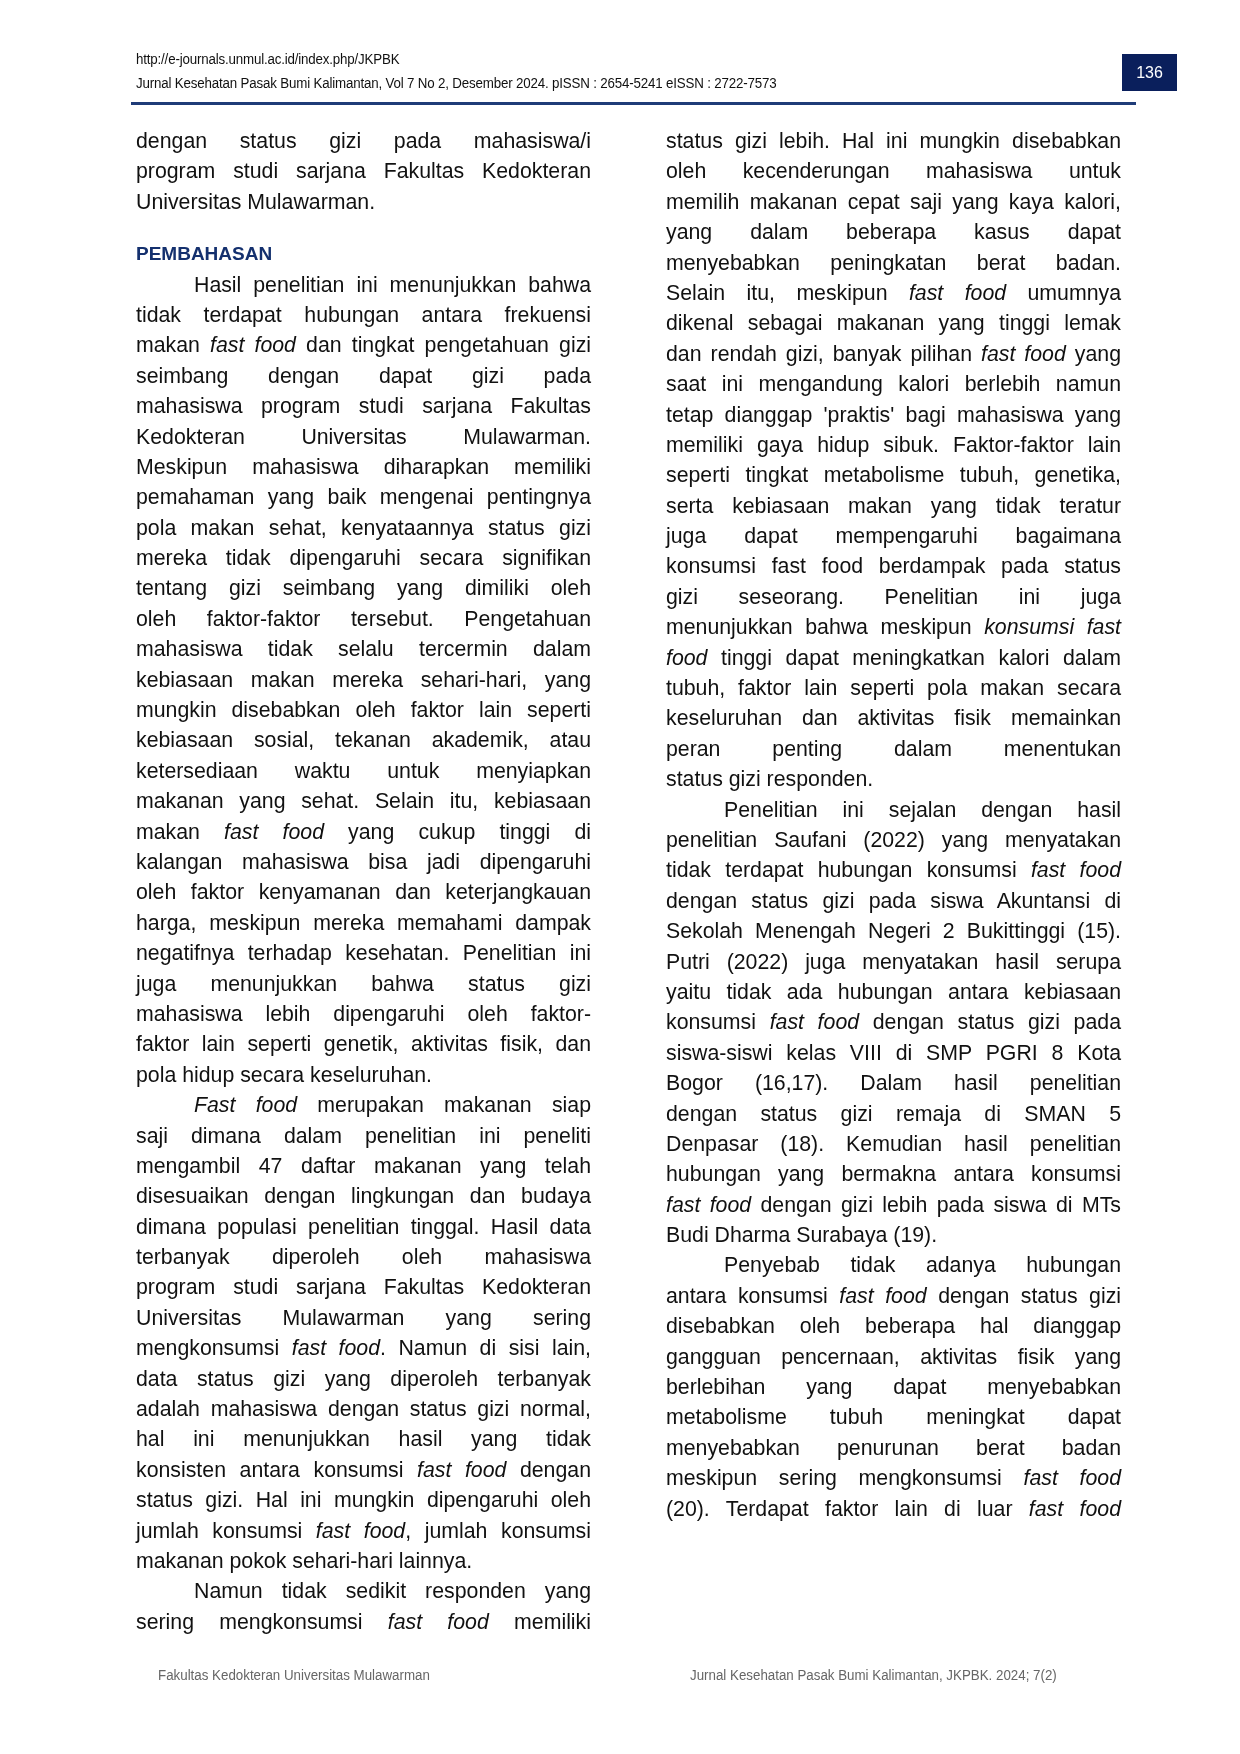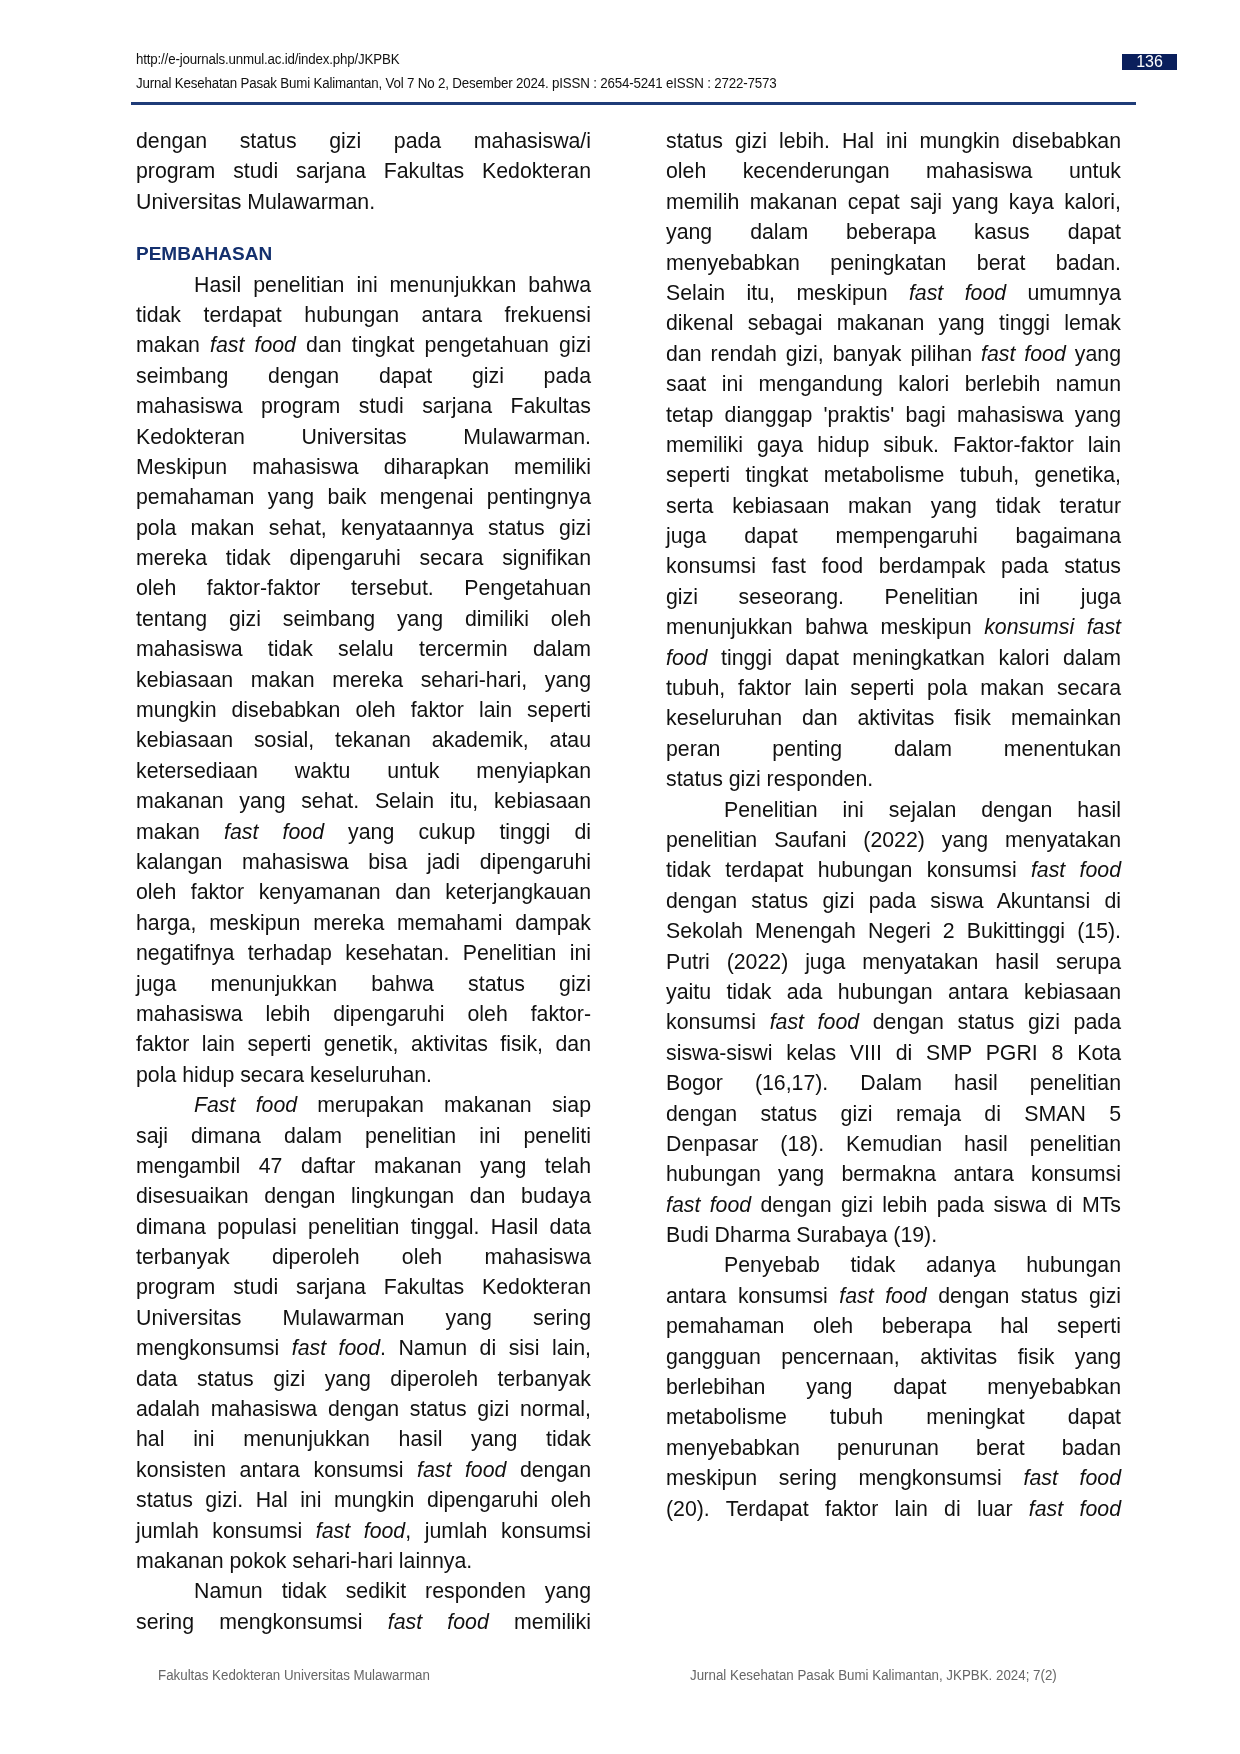--- a/index.html
+++ b/index.html
@@ -6,21 +6,21 @@
   body { width: 1240px; height: 1754px; position: relative; overflow: hidden; }
   .hdr-url, .hdr-journal {
     position: absolute; left: 136px;
     font-family: "Liberation Sans", sans-serif;
     font-size: 15.5px; color: #111; letter-spacing: -0.2px;
     transform: scaleX(0.86); transform-origin: left center; white-space: nowrap;
   }
   .hdr-url { top: 50px; }
   .hdr-journal { top: 74px; }
   .page-num {
-    position: absolute; left: 1122px; top: 54px; width: 55px; height: 16px;
+    position: absolute; left: 1122px; top: 54px; width: 55px; height: 37px;
     background: #0a1f5c; color: #fff;
     font-family: "Liberation Sans", sans-serif; font-size: 16px;
     display: flex; align-items: center; justify-content: center;
   }
   .rule {
     position: absolute; left: 131px; top: 102px; width: 1005px; height: 3px;
     background: #1f3c78;
   }
   .col {
     position: absolute; top: 126px; width: 455px;
@@ -67,22 +67,22 @@
       <span class="line indent">Hasil penelitian ini menunjukkan bahwa</span>
       <span class="line">tidak terdapat hubungan antara frekuensi</span>
       <span class="line">makan <i>fast food</i> dan tingkat pengetahuan gizi</span>
       <span class="line">seimbang dengan dapat gizi pada</span>
       <span class="line">mahasiswa program studi sarjana Fakultas</span>
       <span class="line">Kedokteran Universitas Mulawarman.</span>
       <span class="line">Meskipun mahasiswa diharapkan memiliki</span>
       <span class="line">pemahaman yang baik mengenai pentingnya</span>
       <span class="line">pola makan sehat, kenyataannya status gizi</span>
       <span class="line">mereka tidak dipengaruhi secara signifikan</span>
+      <span class="line">tentang gizi seimbang yang dimiliki oleh</span>
       <span class="line">oleh faktor-faktor tersebut. Pengetahuan</span>
-      <span class="line">tentang gizi seimbang yang dimiliki oleh</span>
       <span class="line">mahasiswa tidak selalu tercermin dalam</span>
       <span class="line">kebiasaan makan mereka sehari-hari, yang</span>
       <span class="line">mungkin disebabkan oleh faktor lain seperti</span>
       <span class="line">kebiasaan sosial, tekanan akademik, atau</span>
       <span class="line">ketersediaan waktu untuk menyiapkan</span>
       <span class="line">makanan yang sehat. Selain itu, kebiasaan</span>
       <span class="line">makan <i>fast food</i> yang cukup tinggi di</span>
       <span class="line">kalangan mahasiswa bisa jadi dipengaruhi</span>
       <span class="line">oleh faktor kenyamanan dan keterjangkauan</span>
       <span class="line">harga, meskipun mereka memahami dampak</span>
@@ -154,21 +154,21 @@
       <span class="line">Bogor (16,17). Dalam hasil penelitian</span>
       <span class="line">dengan status gizi remaja di SMAN 5</span>
       <span class="line">Denpasar (18). Kemudian hasil penelitian</span>
       <span class="line">hubungan yang bermakna antara konsumsi</span>
       <span class="line"><i>fast food</i> dengan gizi lebih pada siswa di MTs</span>
       <span class="line last">Budi Dharma Surabaya (19).</span>
     </div>
   <div>
       <span class="line indent">Penyebab tidak adanya hubungan</span>
       <span class="line">antara konsumsi <i>fast food</i> dengan status gizi</span>
-      <span class="line">pemahaman oleh beberapa hal seperti</span>
+      <span class="line">disebabkan oleh beberapa hal dianggap</span>
       <span class="line">gangguan pencernaan, aktivitas fisik yang</span>
       <span class="line">berlebihan yang dapat menyebabkan</span>
       <span class="line">metabolisme tubuh meningkat dapat</span>
       <span class="line">menyebabkan penurunan berat badan</span>
       <span class="line">meskipun sering mengkonsumsi <i>fast food</i></span>
       <span class="line">(20). Terdapat faktor lain di luar <i>fast food</i></span>
     </div>
 </div>
 
 <div class="footer left">Fakultas Kedokteran Universitas Mulawarman</div>

